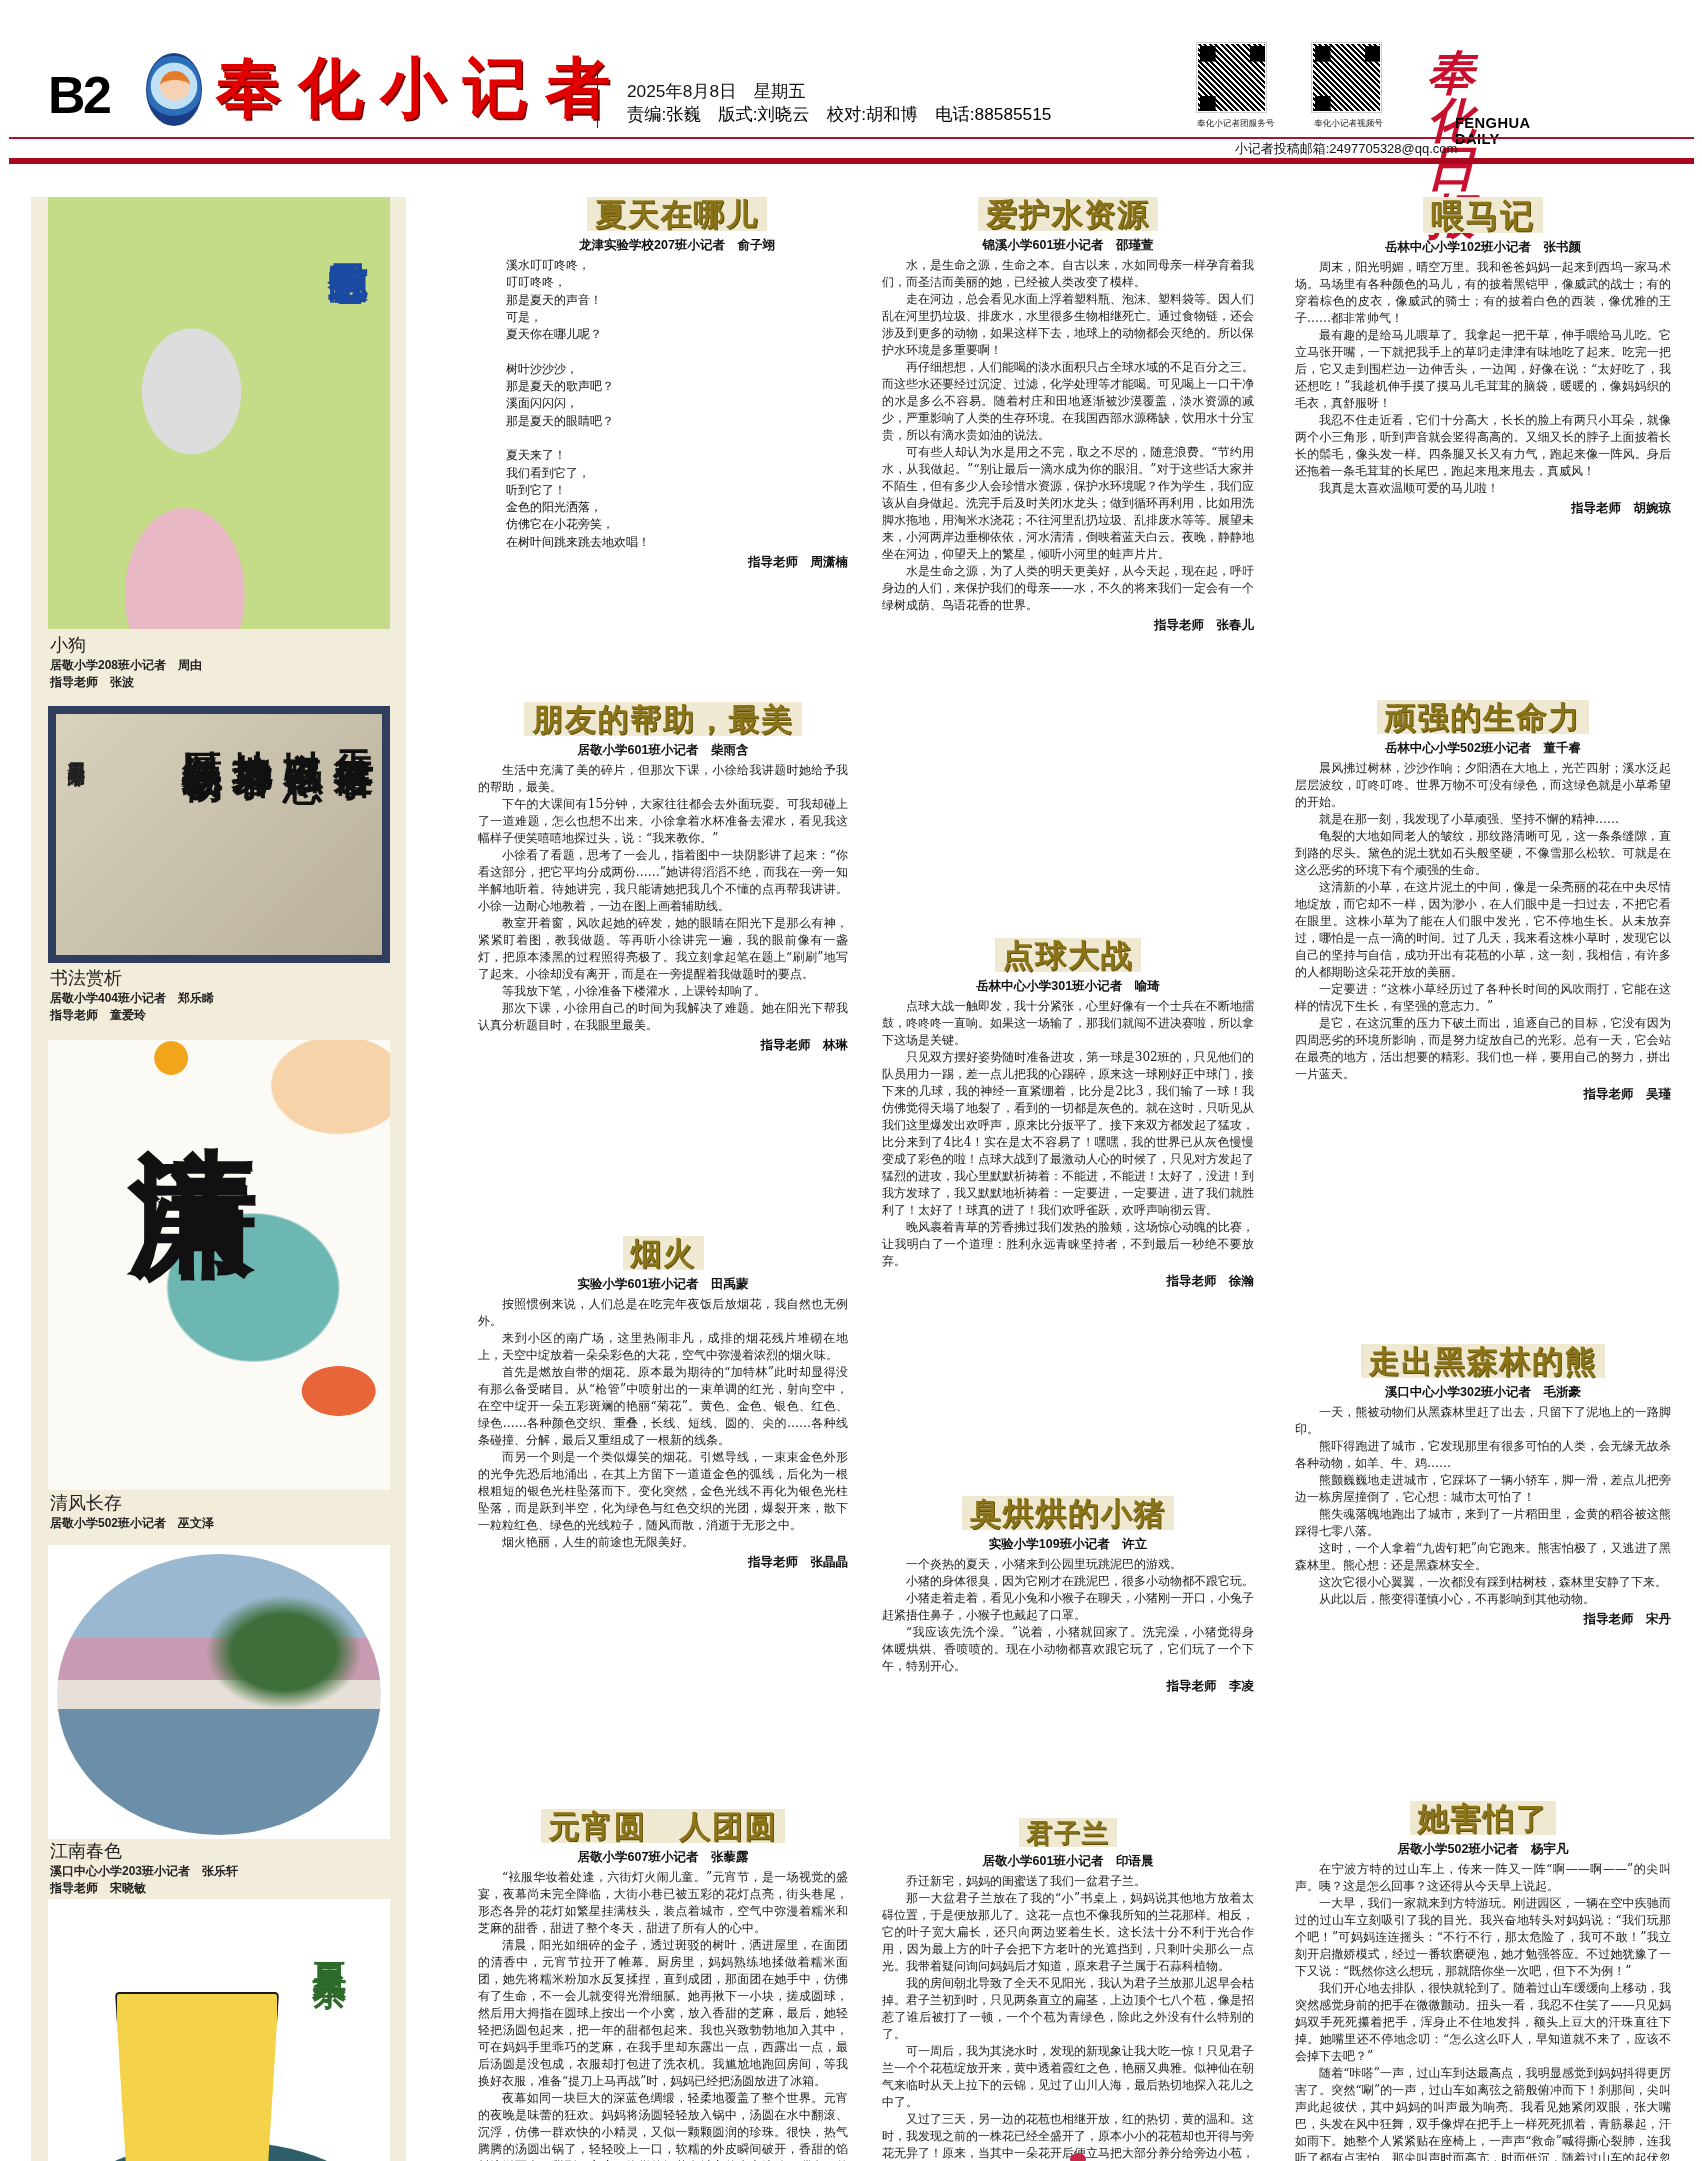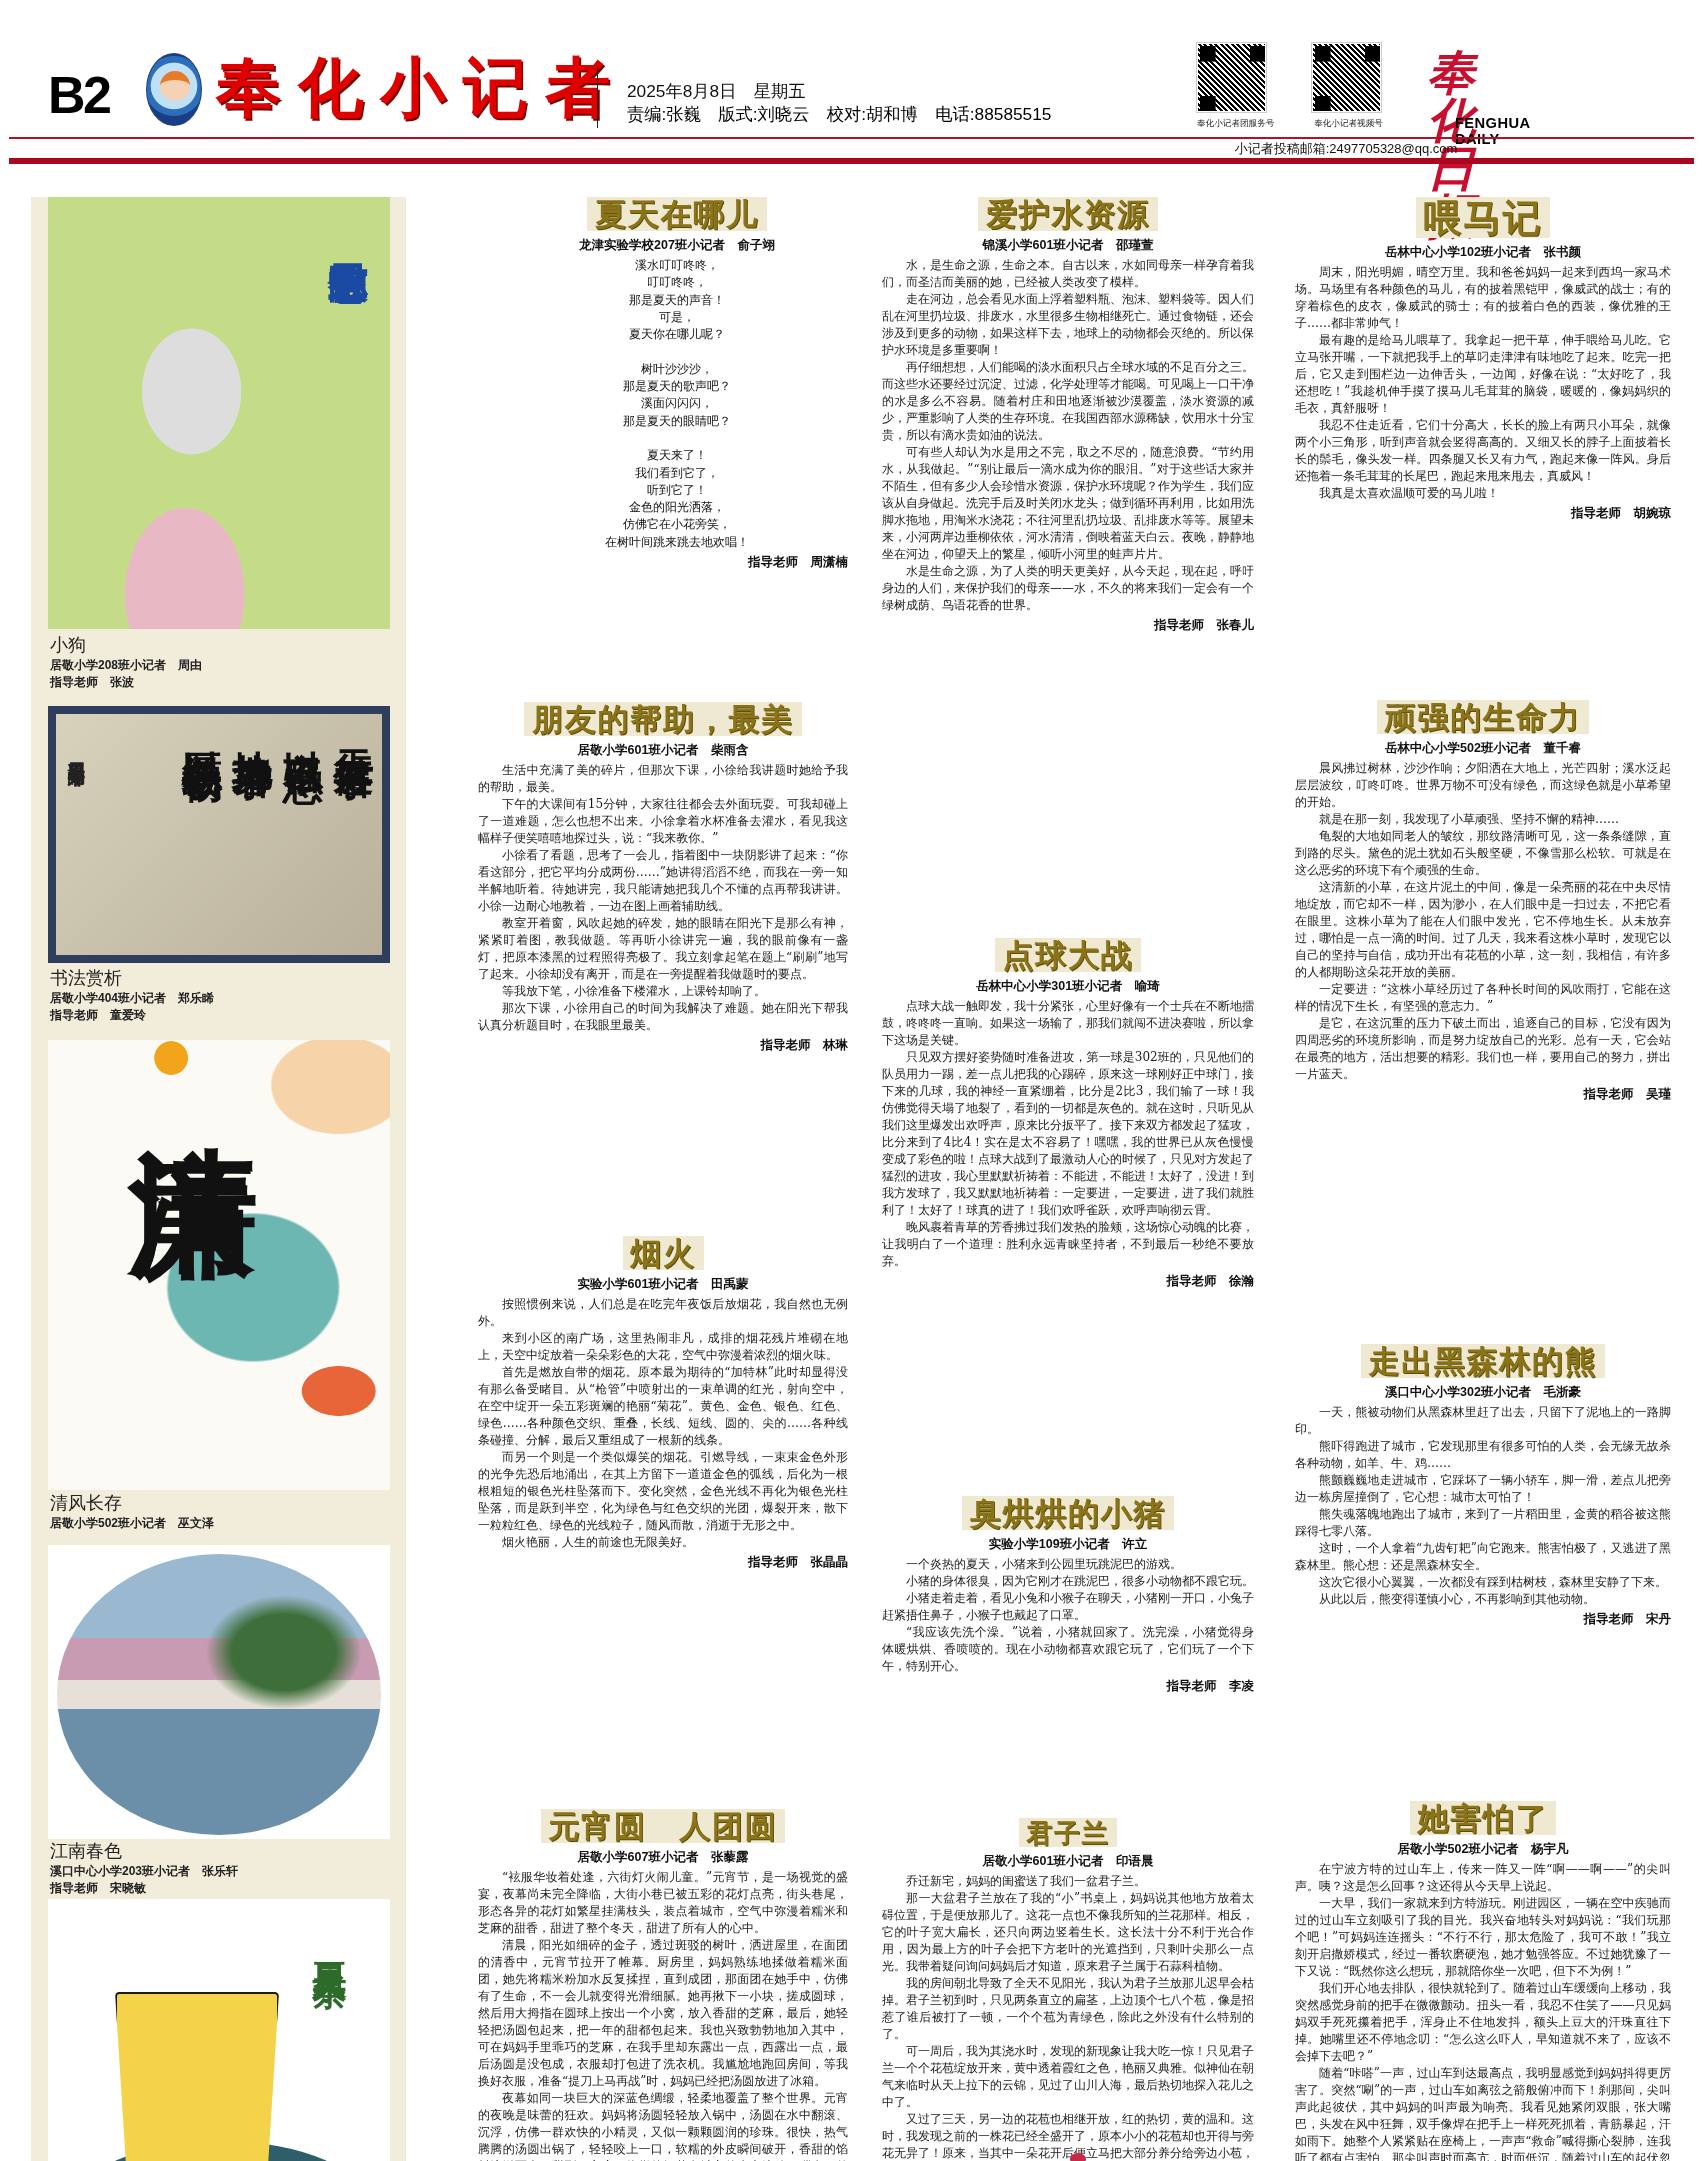--- a/index.html
+++ b/index.html
@@ -61,21 +61,21 @@
 .art-tea{top:1702px;height:380px;background:#fff}
 .art-tea .cup{position:absolute;left:67px;top:93px;width:164px;height:259px;background:#f4d34a;border:2.6px solid #1a1a1a;border-radius:4.3px 4.3px 13px 13px;clip-path:polygon(0 0,100% 0,90% 100%,10% 100%)}
 .art-tea .splash{position:absolute;left:26px;top:242px;width:294px;height:130px;border-radius:50%;background:#2f5e6b}
 .art-tea .label{position:absolute;left:259px;top:35px;writing-mode:vertical-rl;font-size:34px;font-weight:bold;color:#2e6b2a;letter-spacing:3.5px}
 
 
 .article{position:absolute}
 .headline{display:block;margin:0 auto;width:max-content;padding:1.7px 7.8px;background:#efe9d2;font-family:"DejaVu Sans",sans-serif;font-weight:bold;color:#8b7418;line-height:1;letter-spacing:1.7px;text-shadow:0.9px 0.9px 0 #5d4d0c}
 .byline{font-family:"Liberation Sans",sans-serif;font-weight:bold;font-size:12.5px;text-align:center;margin:6px 0 2.6px;color:#111;white-space:pre}
 .body p{font-family:"DejaVu Serif",serif;font-size:12px;line-height:17px;text-indent:2em;text-align:justify;color:#1a1a1a}
-.poem p{text-indent:0;text-align:center;font-family:"DejaVu Serif",serif;font-size:12px;line-height:17.3px}
+.poem p{text-indent:0;font-family:"DejaVu Serif",serif;font-size:12px;line-height:17.3px}
 .poem p.gap{height:17.3px}
 .teacher{font-family:"Liberation Sans",sans-serif;font-weight:bold;font-size:12.5px;text-align:right;margin-top:2.6px;white-space:pre;color:#111}
 
 .balloons{position:absolute;left:891px;top:2127px;width:337px;height:138px}
 .balloon{position:absolute;border-radius:50%}
 </style>
 </head>
 <body>
 
 <header class="mast">
@@ -269,21 +269,21 @@
   </div>
 
 </article>
 
 <div class="balloons">
 
   <div class="balloon" style="left:179px;top:26px;width:16.4px;height:12px;background:#c8284a"></div>
 </div>
 
 <article class="article" style="left:1295px;top:197px;width:376px">
-  <h2 class="headline" style="font-size:38px">喂马记</h2>
+  <h2 class="headline" style="font-size:33px">喂马记</h2>
   <div class="byline">岳林中心小学102班小记者　张书颜</div>
   <div class="body">
     <p>周末，阳光明媚，晴空万里。我和爸爸妈妈一起来到西坞一家马术场。马场里有各种颜色的马儿，有的披着黑铠甲，像威武的战士；有的穿着棕色的皮衣，像威武的骑士；有的披着白色的西装，像优雅的王子……都非常帅气！</p>
     <p>最有趣的是给马儿喂草了。我拿起一把干草，伸手喂给马儿吃。它立马张开嘴，一下就把我手上的草叼走津津有味地吃了起来。吃完一把后，它又走到围栏边一边伸舌头，一边闻，好像在说：“太好吃了，我还想吃！”我趁机伸手摸了摸马儿毛茸茸的脑袋，暖暖的，像妈妈织的毛衣，真舒服呀！</p>
     <p>我忍不住走近看，它们十分高大，长长的脸上有两只小耳朵，就像两个小三角形，听到声音就会竖得高高的。又细又长的脖子上面披着长长的鬃毛，像头发一样。四条腿又长又有力气，跑起来像一阵风。身后还拖着一条毛茸茸的长尾巴，跑起来甩来甩去，真威风！</p>
     <p>我真是太喜欢温顺可爱的马儿啦！</p>
   </div>
   <div class="teacher">指导老师　胡婉琼</div>
 </article>
 

